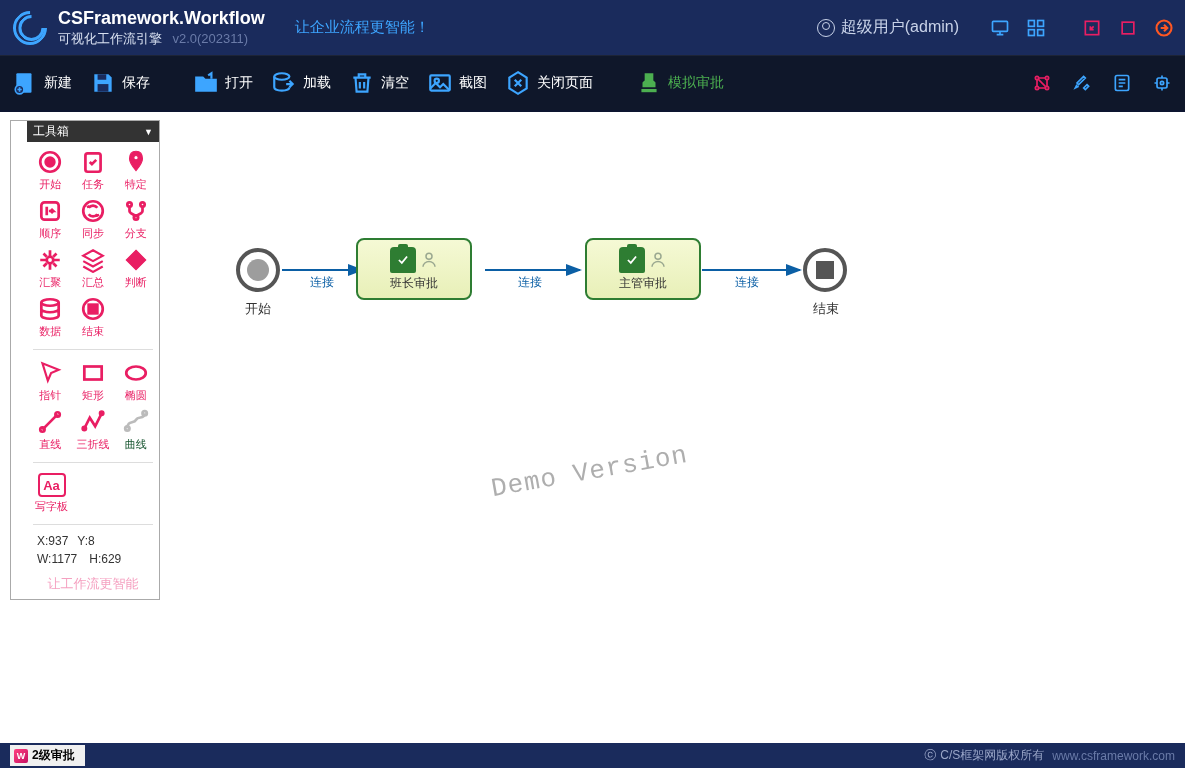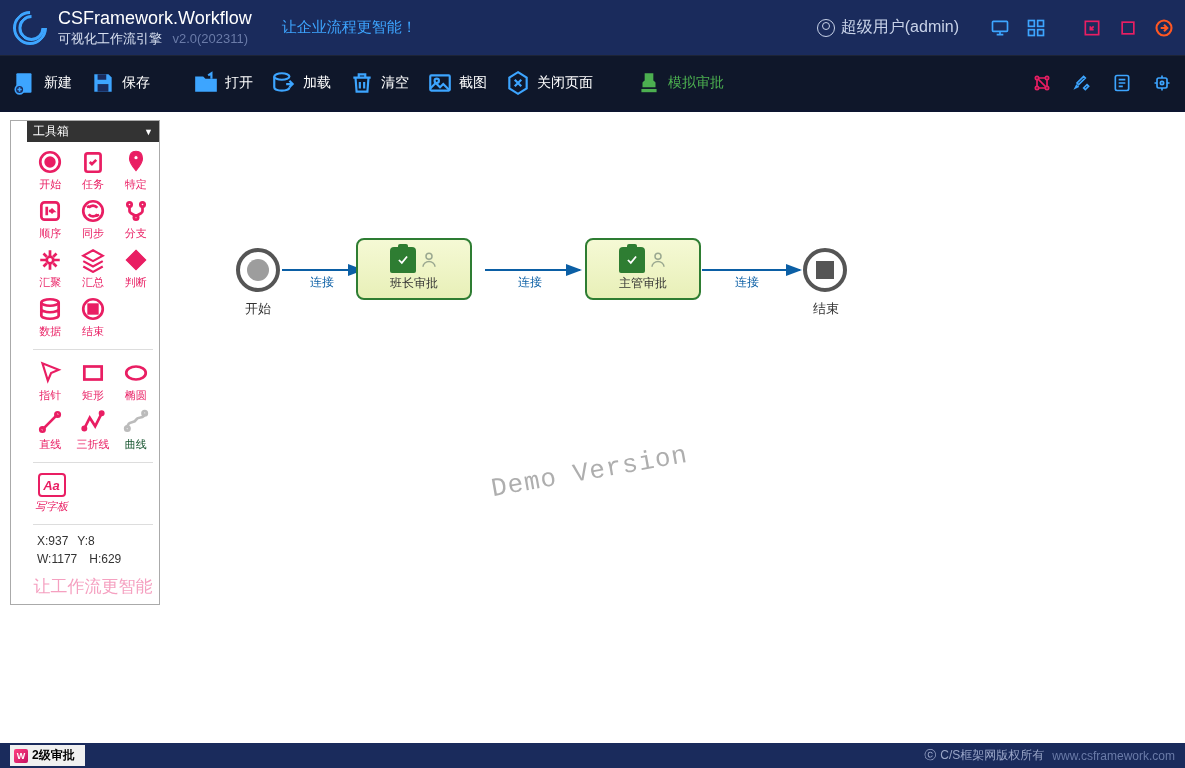--- a/index.html
+++ b/index.html
@@ -4,21 +4,21 @@
 <style>
 * { margin: 0; padding: 0; box-sizing: border-box; font-family: "Microsoft YaHei", Arial, sans-serif; }
 body { width: 1185px; height: 768px; background: #fff; overflow: hidden; position: relative; }
 
 
 .header { height: 55px; background: #1a2b5c; display: flex; align-items: center; padding: 0 10px; color: #fff; }
 .logo-icon { width: 40px; height: 40px; margin-right: 8px; display: flex; align-items: center; justify-content: center; }
 .logo-swirl { width: 34px; height: 34px; border: 3px solid #3da5ff; border-radius: 50%; border-right-color: transparent; transform: rotate(-45deg); position: relative; }
 .logo-swirl::after { content: ""; position: absolute; width: 20px; height: 20px; border: 3px solid #3da5ff; border-radius: 50%; border-right-color: transparent; top: 2px; left: 2px; }
 .title-block { display: flex; flex-direction: column; }
-.title-main { font-size: 18px; font-weight: normal; color: #fff; }
+.title-main { font-size: 18px; font-weight: bold; color: #fff; }
 .title-sub { font-size: 13px; color: #d8e0f0; }
 .title-ver { font-size: 13px; color: #6a7ba8; margin-left: 6px; }
 .slogan { color: #3da5ff; font-size: 15px; margin-left: 30px; }
 .header-spacer { flex: 1; }
 .user-block { display: flex; align-items: center; gap: 6px; color: #c8d2e8; margin-right: 30px; }
 .user-icon { width: 18px; height: 18px; border: 1.5px solid #c8d2e8; border-radius: 50%; position: relative; }
 .user-icon::before { content:""; position:absolute; width:6px; height:6px; border:1px solid #c8d2e8; border-radius:50%; top:2px; left:4px; }
 .header-tools { display: flex; align-items: center; gap: 14px; }
 .ht { width: 22px; height: 22px; cursor: pointer; display:flex; align-items:center; justify-content:center; }
 .ht svg { width: 20px; height: 20px; }
@@ -37,23 +37,23 @@
 .toolbox { position: absolute; left: 10px; top: 8px; width: 150px; background: #fff; border: 1px solid #aaa; z-index: 5; padding-left: 16px; }
 .toolbox-title { background: #333; color: #fff; font-size: 12px; padding: 2px 6px; display:flex; justify-content:space-between; align-items:center; }
 .tbx-grid { display: grid; grid-template-columns: repeat(3, 1fr); padding: 4px 2px; }
 .tbx-cell { display: flex; flex-direction: column; align-items: center; padding: 3px 0; cursor: pointer; }
 .tbx-cell .ci { width: 26px; height: 26px; display:flex; align-items:center; justify-content:center; }
 .tbx-cell span { font-size: 11px; margin-top: 2px; }
 .pink { color: #e91e63; }
 .tbx-cell.pink svg { stroke: #e91e63; }
 .tbx-cell.gray { color: #14532d; align-items: center; }
 .tbx-sep { height: 1px; background: #ddd; margin: 3px 6px; }
-.tbx-single { display:flex; flex-direction:column; align-items:flex-start; padding: 4px 8px; font-style: italic; }
+.tbx-single { display:flex; flex-direction:column; align-items:flex-start; padding: 4px 8px; }
 .tbx-coords { padding: 4px 10px; font-size: 12px; line-height: 1.5; color: #333; }
-.tbx-foot { text-align: center; font-size: 17px; color: #f5a0c0; padding: 3px 0 6px; }
+.tbx-foot { text-align: center; font-size: 13px; color: #f5a0c0; padding: 3px 0 6px; }
 
 
 .canvas { position: absolute; left: 0; top: 0; right: 0; bottom: 0; }
 
 
 .nd-circle { position: absolute; width: 44px; height: 44px; border: 4px solid #555; border-radius: 50%; background: #fff; display:flex; align-items:center; justify-content:center; }
 .nd-circle .inner-dot { width: 22px; height: 22px; background: #9d9d9d; border-radius: 50%; }
 .nd-circle .inner-sq { width: 18px; height: 18px; background: #555; }
 .nd-label { position: absolute; font-size: 13px; color: #333; }
 

